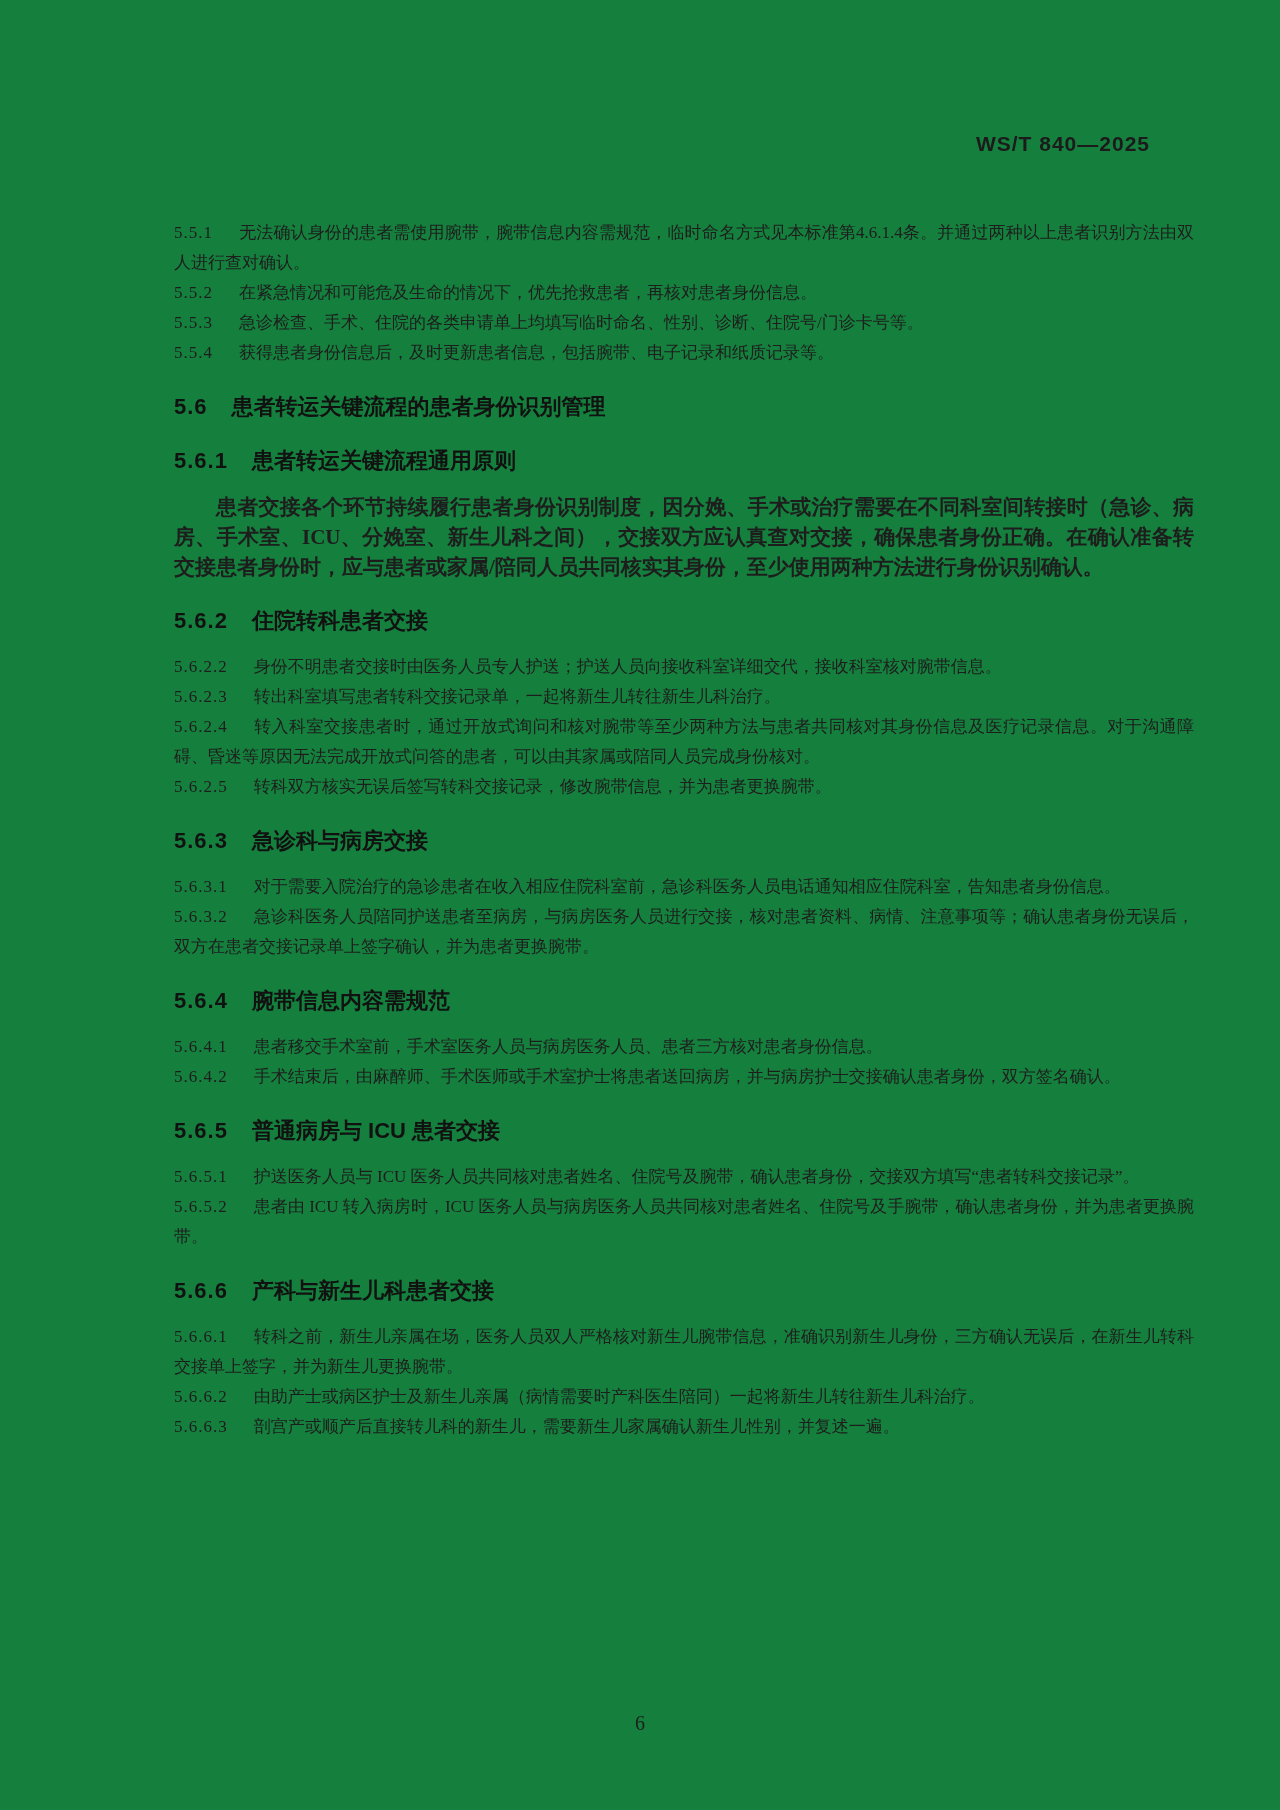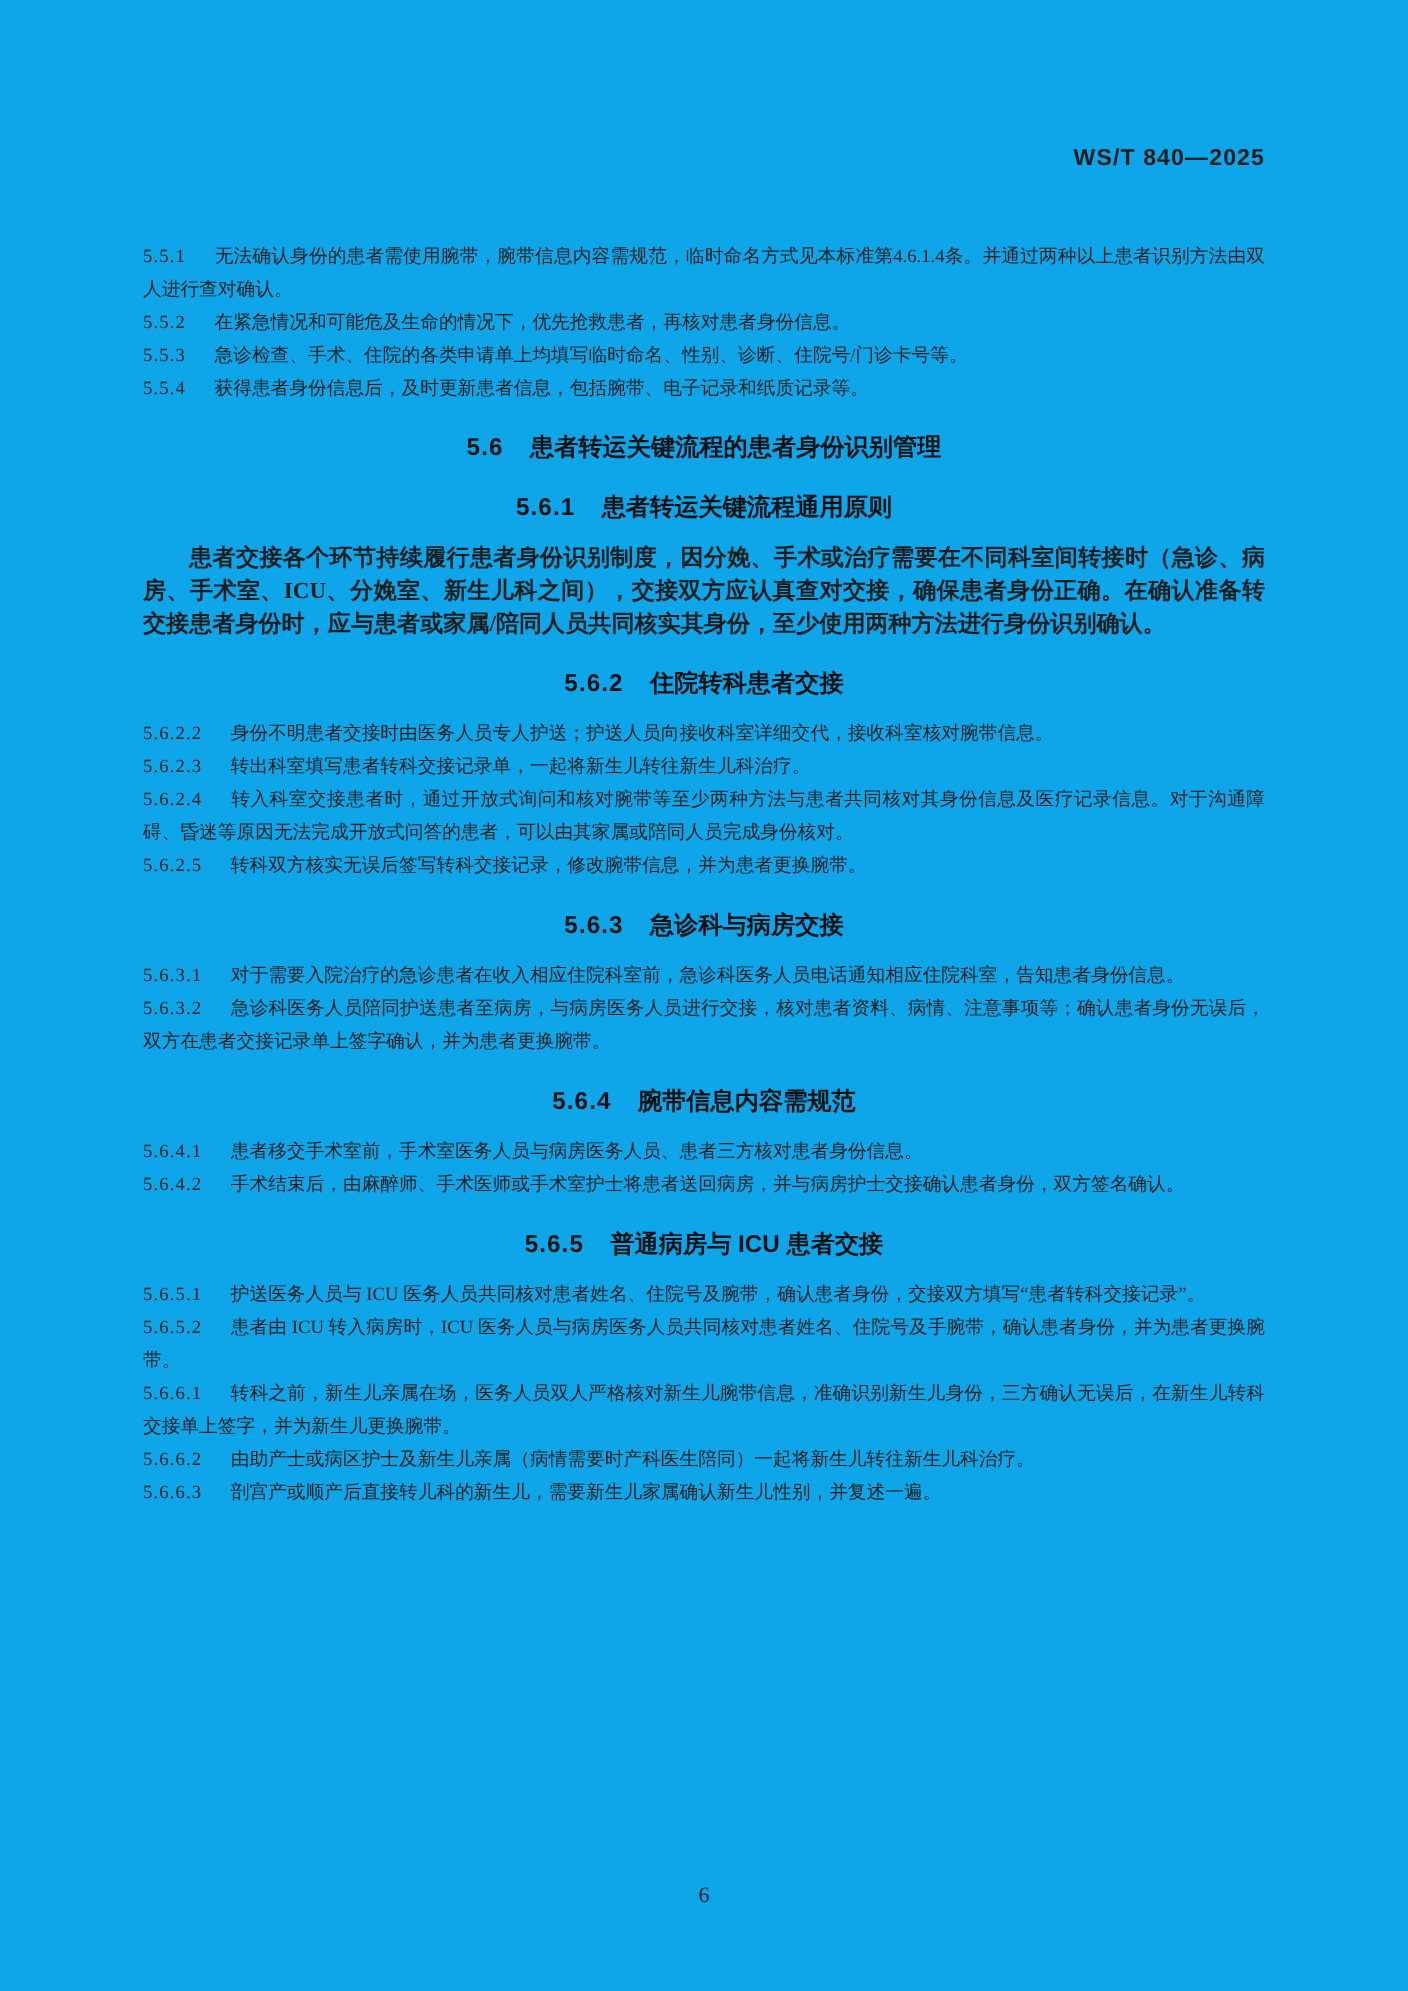--- a/index.html
+++ b/index.html
@@ -4,21 +4,21 @@
 <style>
   * { margin: 0; padding: 0; box-sizing: border-box; }
   html, body { background: #ffffff; }
   body {
     width: 1280px; height: 1810px;
     position: relative;
     font-family: "Liberation Serif", "DejaVu Serif", serif;
     color: #1d1d1d;
     overflow: hidden;
   }
-  .page { position: absolute; inset: 0; background: #0ea5e9; }
+  .page { position: absolute; inset: 0; background: #15803d; padding-left: 44px; }
   .doc-header {
     margin: 132px 130px 0 130px;
     text-align: right;
     font-family: "Liberation Sans", "DejaVu Sans", sans-serif;
     font-weight: 600;
     font-size: 21px;
     letter-spacing: 1px;
     color: #1b1b1b;
   }
   .content {
@@ -36,21 +36,20 @@
     letter-spacing: 1px;
     white-space: nowrap;
   }
   .heading {
     font-family: "Liberation Sans", "DejaVu Sans", sans-serif;
     font-weight: bold;
     font-size: 22px;
     line-height: 30px;
     margin: 24px 0 16px 0;
     color: #111111;
-    text-align: center;
   }
   .heading .num {
     margin-right: 24px;
     letter-spacing: 1px;
     white-space: nowrap;
   }
   .para {
     font-size: 21px;
     line-height: 30px;
     text-align: justify;
@@ -152,20 +151,23 @@
     </div>
 
     <div class="clause">
       <span class="num">5.6.5.1</span><span>护送医务人员与 ICU 医务人员共同核对患者姓名、住院号及腕带，确认患者身份，交接双方填写“患者转科交接记录”。</span>
     </div>
 
     <div class="clause">
       <span class="num">5.6.5.2</span><span>患者由 ICU 转入病房时，ICU 医务人员与病房医务人员共同核对患者姓名、住院号及手腕带，确认患者身份，并为患者更换腕带。</span>
     </div>
 
+    <div class="heading">
+      <span class="num">5.6.6</span><span>产科与新生儿科患者交接</span>
+    </div>
 
     <div class="clause">
       <span class="num">5.6.6.1</span><span>转科之前，新生儿亲属在场，医务人员双人严格核对新生儿腕带信息，准确识别新生儿身份，三方确认无误后，在新生儿转科交接单上签字，并为新生儿更换腕带。</span>
     </div>
 
     <div class="clause">
       <span class="num">5.6.6.2</span><span>由助产士或病区护士及新生儿亲属（病情需要时产科医生陪同）一起将新生儿转往新生儿科治疗。</span>
     </div>
 
     <div class="clause">

